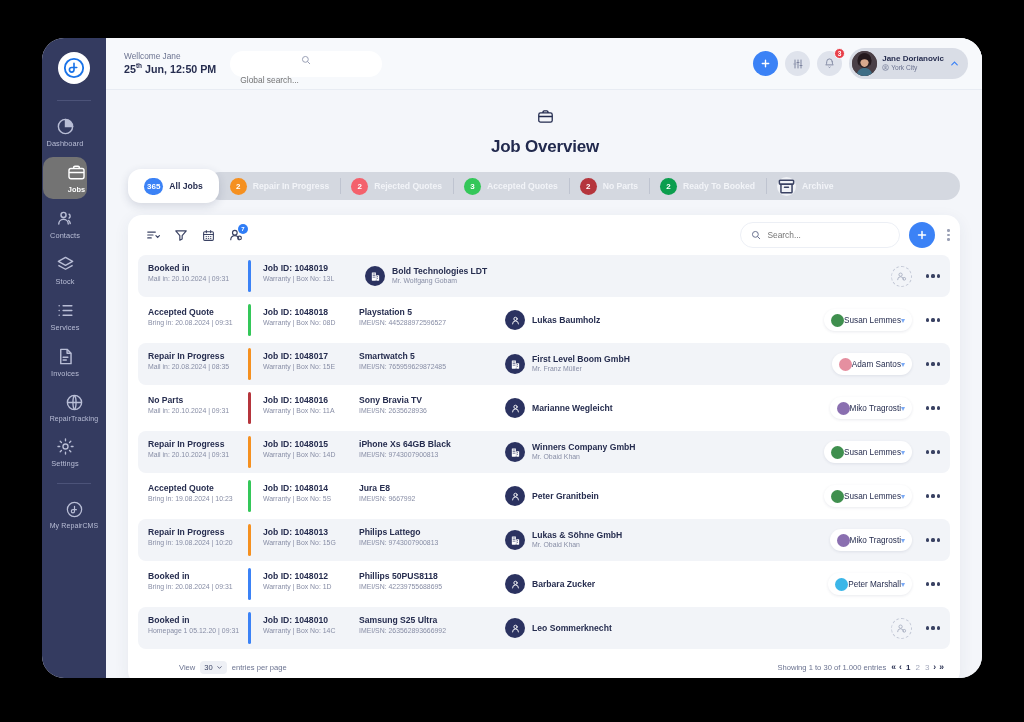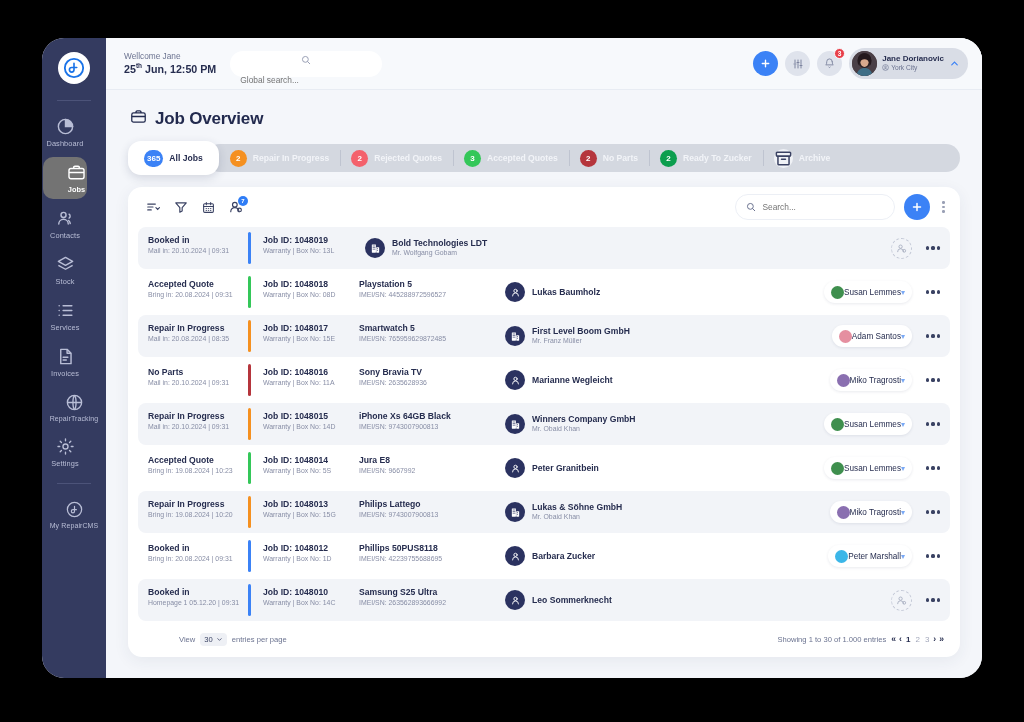--- a/index.html
+++ b/index.html
@@ -101,21 +101,21 @@
   .avatar-img {
     width: 25px; height: 25px; border-radius: 50%;
     background: #5b4a4a; overflow: hidden; position: relative; flex: 0 0 25px;
   }
   .user-meta { line-height: 1.3; }
   .user-meta .un { font-size: 8px; font-weight: bold; color: #262d4f; white-space: nowrap; }
   .user-meta .ul { font-size: 6.6px; color: #6b7390; display: flex; align-items: center; gap: 2px; }
 
   
   #content { flex: 1; padding: 12px 22px 0 22px; overflow: hidden; }
-  .page-title { display: flex; align-items: center; gap: 8px; margin: 6px 0 12px 2px; }
+  .page-title { display: flex; align-items: center; gap: 8px; margin: 6px 0 12px 2px; flex-direction: column; }
   .page-title h1 { font-size: 17px; color: #222a4e; font-weight: bold; letter-spacing: -.2px; }
 
   
   #status-tabs {
     position: relative; height: 34px; margin-bottom: 12px;
     display: flex; align-items: stretch;
   }
   .tabs-track {
     position: absolute; left: 78px; right: 0; top: 3px; bottom: 3px;
     background: #d4d8e0; border-radius: 14px;
@@ -148,21 +148,21 @@
   }
 
   
   #jobs-card {
     background: #fff; border-radius: 14px;
     height: 470px; display: flex; flex-direction: column;
     box-shadow: 0 4px 16px rgba(40,50,90,.07);
   }
   #table-toolbar {
     height: 40px; flex: 0 0 40px; display: flex; align-items: center;
-    padding: 0 12px 0 18px; gap: 14px;
+    padding: 0 7px 0 18px; gap: 14px;
   }
   .tb-ic { cursor: pointer; position: relative; display: flex; }
   .tb-badge {
     position: absolute; top: -4px; right: -5px;
     width: 10px; height: 10px; border-radius: 50%;
     background: #2f7df6; color: #fff; font-size: 6px; font-weight: bold;
     display: flex; align-items: center; justify-content: center;
   }
   .toolbar-right { margin-left: auto; display: flex; align-items: center; gap: 9px; }
   .tbl-search {
@@ -443,21 +443,21 @@
             <div class="tab">
               <span class="cnt" style="background:#34c759">3</span>
               <span class="tlbl">Accepted Quotes</span>
             </div>
             <div class="tab">
               <span class="cnt" style="background:#b5353c">2</span>
               <span class="tlbl">No Parts</span>
             </div>
             <div class="tab">
               <span class="cnt" style="background:#0c9e4e">2</span>
-              <span class="tlbl">Ready To Zucker</span>
+              <span class="tlbl">Ready To Booked</span>
             </div>
             <div class="tab">
               <span class="archive-ic">
                 <svg viewBox="0 0 24 24" fill="none" stroke="#3a4263" stroke-width="1.9" stroke-linejoin="round">
                   <rect x="3" y="4" width="18" height="5" rx="1"></rect>
                   <path d="M5 9v10a1 1 0 0 0 1 1h12a1 1 0 0 0 1-1V9"></path>
                   <path d="M9.5 13h5" stroke-linecap="round"></path>
                 </svg>
               </span>
               <span class="tlbl">Archive</span>

